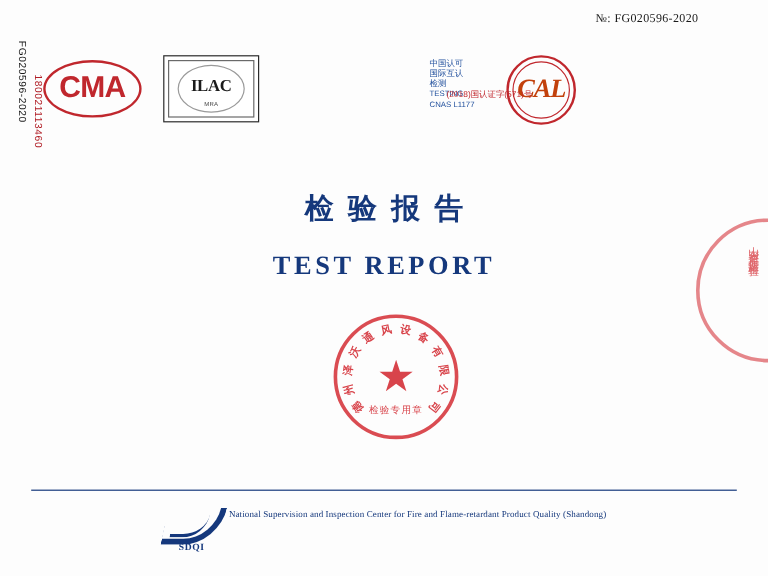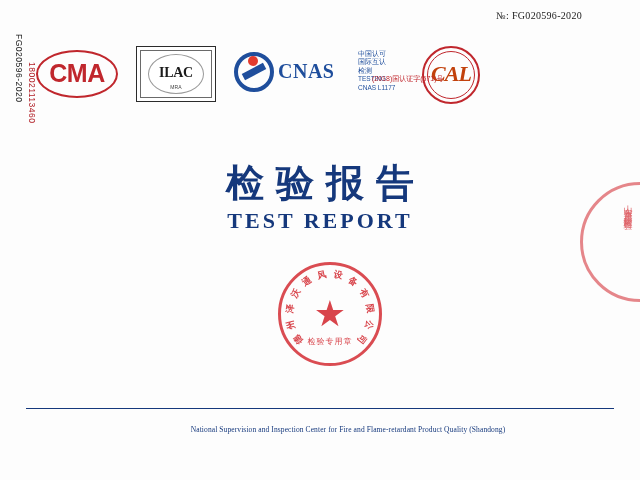--- a/index.html
+++ b/index.html
@@ -238,21 +238,21 @@
     white-space: nowrap;
   }
 
   
   .title-cn {
     position: absolute;
     top: 158px;
     left: 0;
     width: 640px;
     text-align: center;
-    font-size: 38px;
+    font-size: 24px;
     font-weight: bold;
     letter-spacing: 12px;
     text-indent: 12px;
     color: #15387c;
     font-family: "Liberation Serif", serif;
   }
   .title-en {
     position: absolute;
     top: 208px;
     left: 0;
@@ -480,28 +480,20 @@
     </div>
 
     <div class="ilac">
       <div class="box"></div>
       <div class="inner"></div>
       <div class="arcs"></div>
       <div class="label">ILAC</div>
       <div class="sub">MRA</div>
     </div>
 
-    <div class="cnas">
-      <div class="mark">
-        <div class="ring"></div>
-        <div class="bar"></div>
-        <div class="dot"></div>
-      </div>
-      <div class="word">CNAS</div>
-    </div>
 
     <div class="cnas-text">
       <div class="cn">中国认可</div>
       <div class="cn">国际互认</div>
       <div class="cn">检测</div>
       <div class="en">TESTING</div>
       <div class="en">CNAS L1177</div>
     </div>
 
     <div class="cal">
@@ -536,17 +528,22 @@
         <span style="transform: translate(38.69px, 10.17px) rotate(104.73deg);">公</span>
         <span style="transform: translate(31.52px, 24.63px) rotate(128deg);">司</span>
       </div>
     <div class="star">★</div>
     <div class="bottom-text">检验专用章</div>
   </div>
 
   <div class="footer-rule"></div>
   <div class="footer">
     <div class="footer-inner">
+      <div class="sdqi-logo">
+        <div class="swoosh"></div>
+        <div class="swoosh2"></div>
+        <div class="word">SDQI</div>
+      </div>
       <div class="footer-en">National Supervision and Inspection Center for Fire and Flame-retardant Product Quality (Shandong)</div>
     </div>
   </div>
 
 </div>
 
 </body></html>

